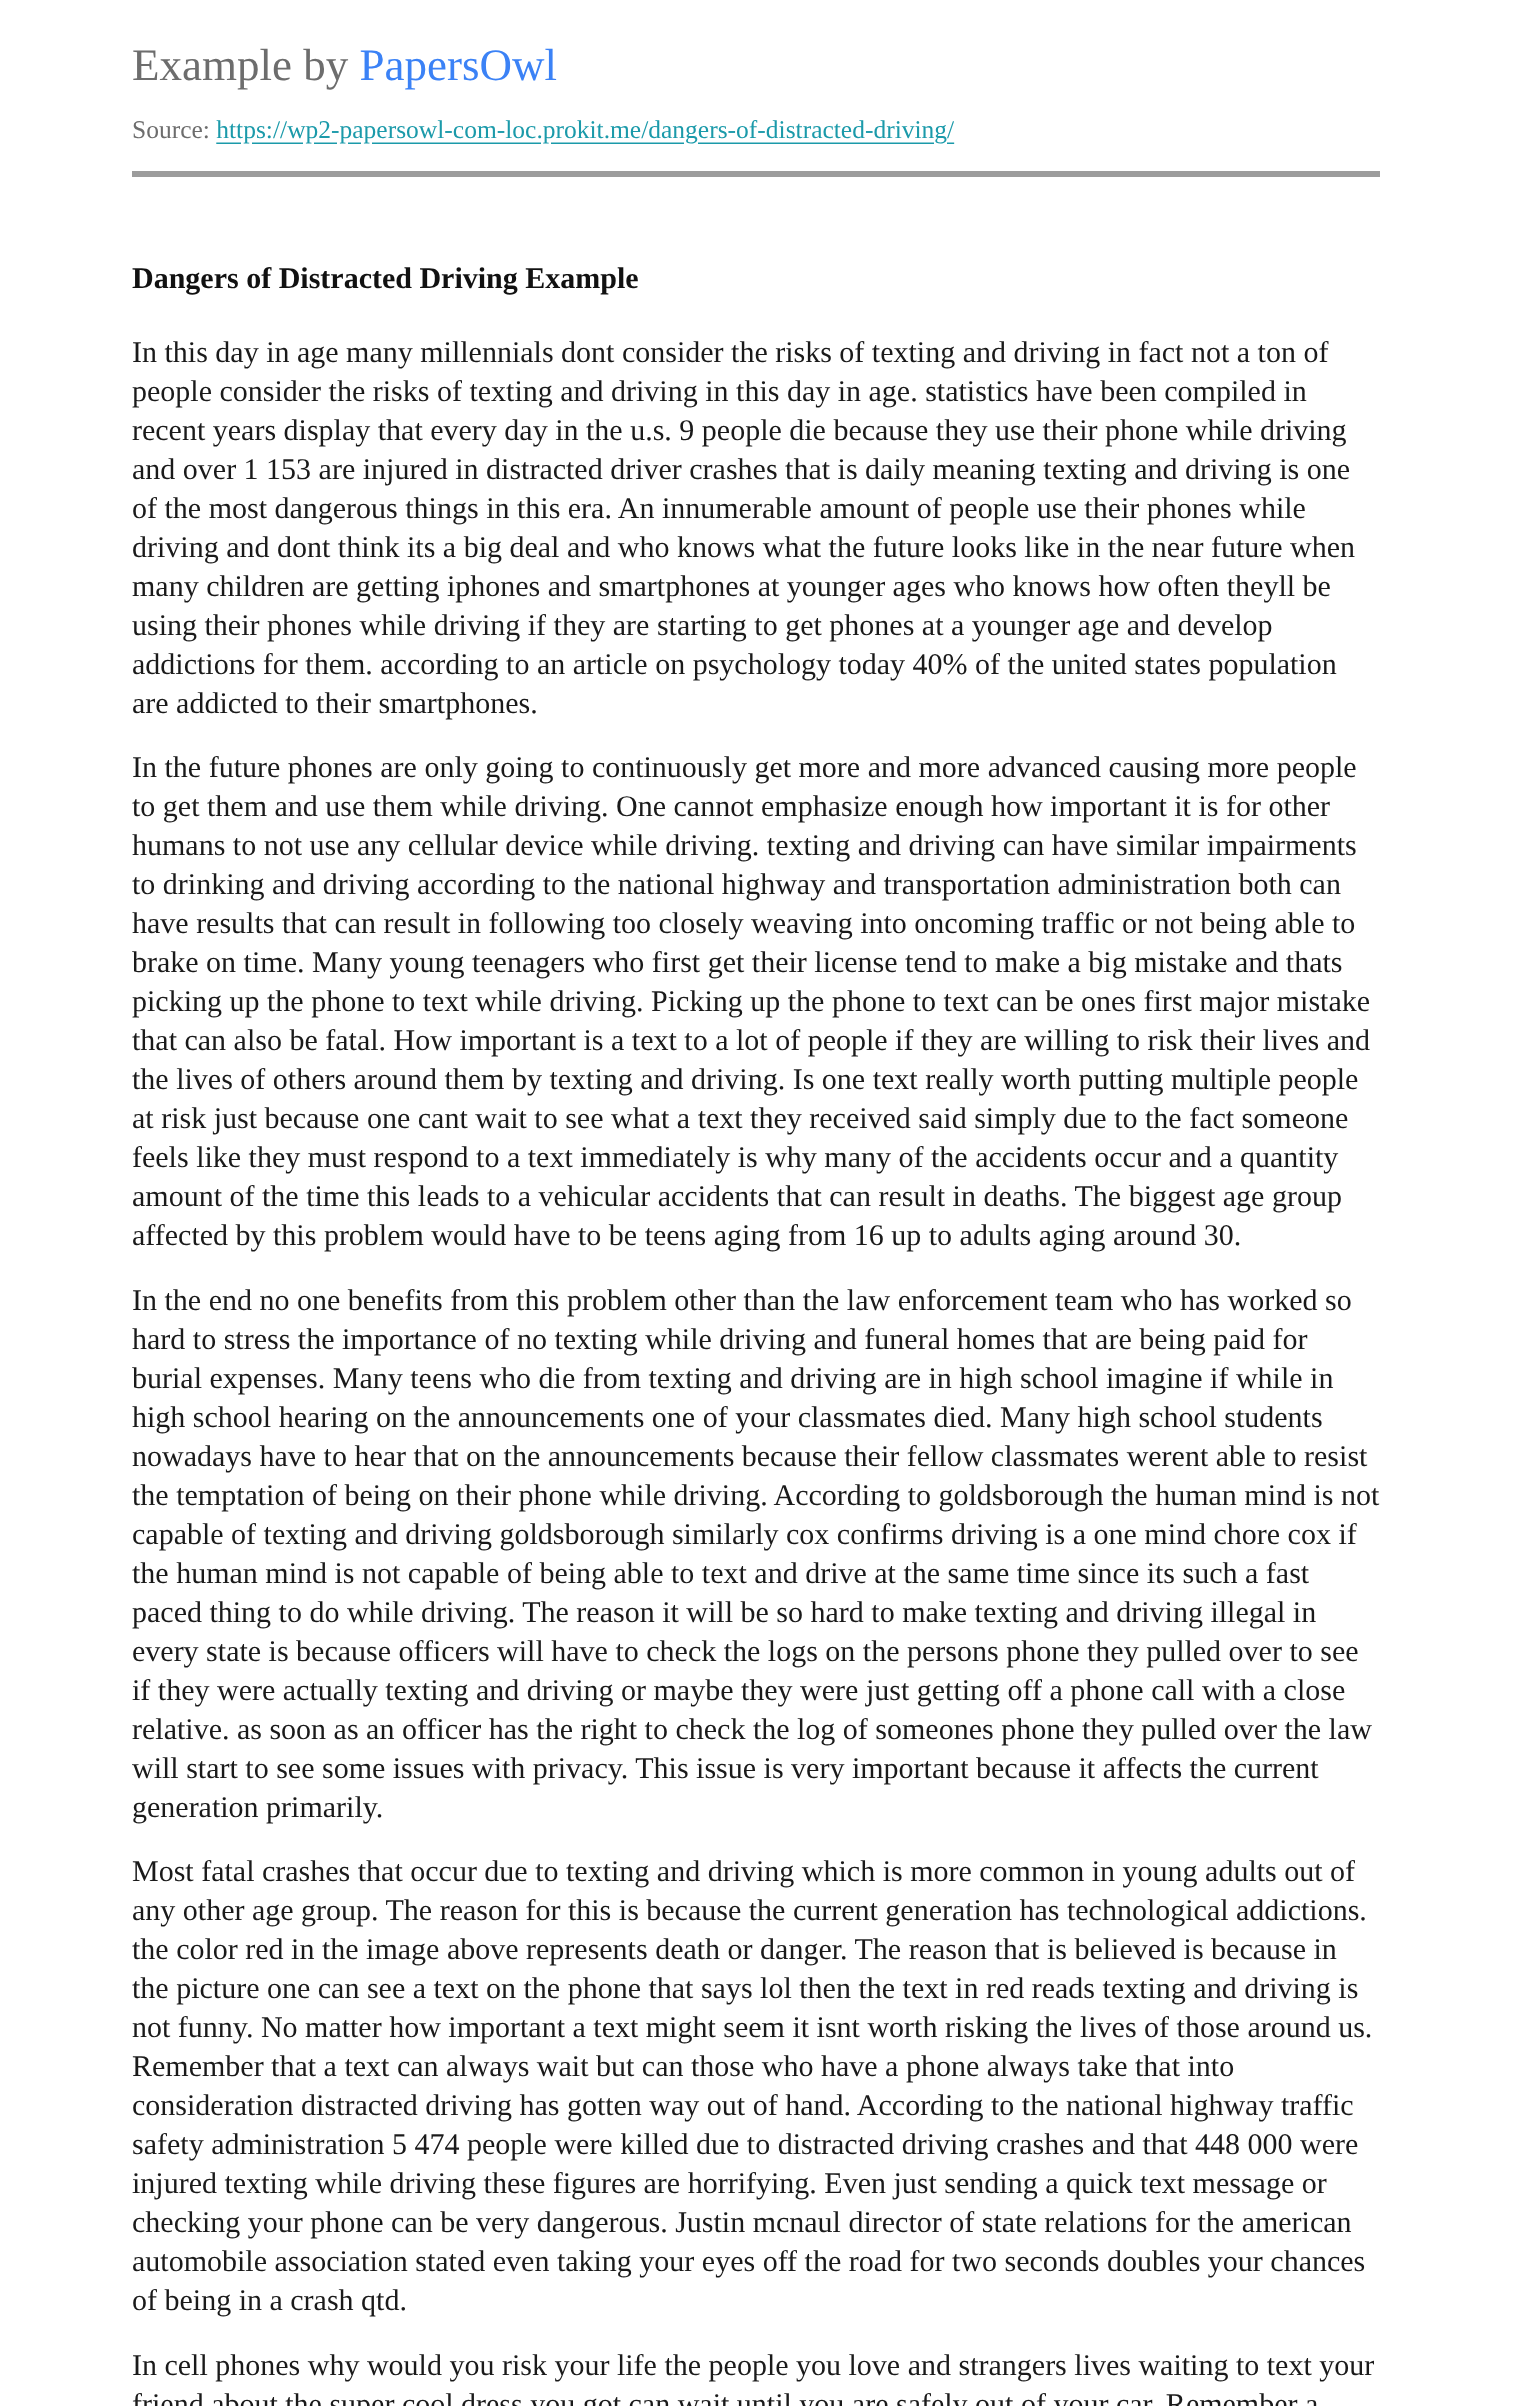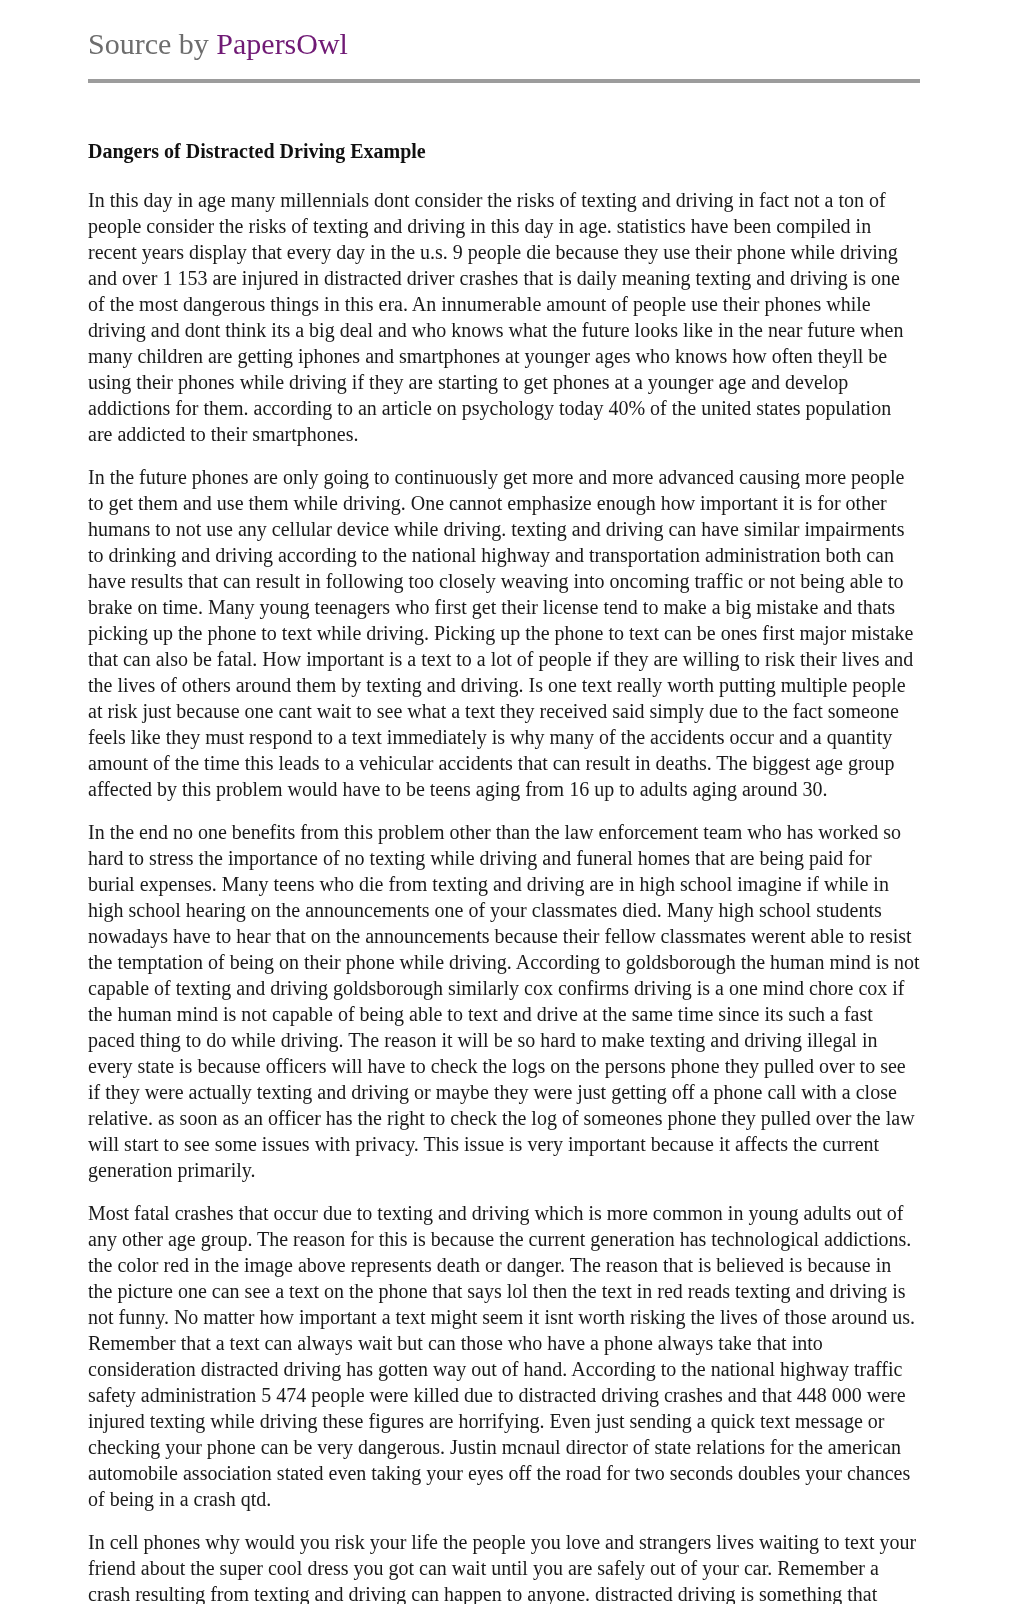--- a/index.html
+++ b/index.html
@@ -18,21 +18,21 @@
     padding: 27px 104px 40px 88px; 
   }
   .site-header { }
   .site-header-title {
     font-size: 30px;
     line-height: 1.15;
     color: #6d6d6d;
     font-weight: 400;
   }
   .brand {
-    color: #701a75;
+    color: #3b82f6;
   }
   .source-line {
     margin-top: 15px;
     font-size: 17px;
     color: #6d6d6d;
   }
   .source-link {
     color: #1b9aaa;
     text-decoration: underline;
     text-underline-offset: 3px;
@@ -60,23 +60,26 @@
     text-align: left;
   }
 </style>
 </head>
 <body>
 
 <div class="page">
 
   <div class="site-header">
     <div class="site-header-title">
-      <span>Source by </span><span class="brand">PapersOwl</span>
+      <span>Example by </span><span class="brand">PapersOwl</span>
     </div>
 
+    <div class="source-line">
+      <span>Source: </span><a class="source-link" href="#">https://wp2-papersowl-com-loc.prokit.me/dangers-of-distracted-driving/</a>
+    </div>
 
     <hr class="divider">
   </div>
 
   <h1 class="article-title">Dangers of Distracted Driving Example</h1>
 
   <div class="article-body">
     <p>In this day in age many millennials dont consider the risks of texting and driving in fact not a ton of people consider the risks of texting and driving in this day in age. statistics have been compiled in recent years display that every day in the u.s. 9 people die because they use their phone while driving and over 1 153 are injured in distracted driver crashes that is daily meaning texting and driving is one of the most dangerous things in this era. An innumerable amount of people use their phones while driving and dont think its a big deal and who knows what the future looks like in the near future when many children are getting iphones and smartphones at younger ages who knows how often theyll be using their phones while driving if they are starting to get phones at a younger age and develop addictions for them. according to an article on psychology today 40% of the united states population are addicted to their smartphones.</p>
     <p>In the future phones are only going to continuously get more and more advanced causing more people to get them and use them while driving. One cannot emphasize enough how important it is for other humans to not use any cellular device while driving. texting and driving can have similar impairments to drinking and driving according to the national highway and transportation administration both can have results that can result in following too closely weaving into oncoming traffic or not being able to brake on time. Many young teenagers who first get their license tend to make a big mistake and thats picking up the phone to text while driving. Picking up the phone to text can be ones first major mistake that can also be fatal. How important is a text to a lot of people if they are willing to risk their lives and the lives of others around them by texting and driving. Is one text really worth putting multiple people at risk just because one cant wait to see what a text they received said simply due to the fact someone feels like they must respond to a text immediately is why many of the accidents occur and a quantity amount of the time this leads to a vehicular accidents that can result in deaths. The biggest age group affected by this problem would have to be teens aging from 16 up to adults aging around 30.</p>
     <p>In the end no one benefits from this problem other than the law enforcement team who has worked so hard to stress the importance of no texting while driving and funeral homes that are being paid for burial expenses. Many teens who die from texting and driving are in high school imagine if while in high school hearing on the announcements one of your classmates died. Many high school students nowadays have to hear that on the announcements because their fellow classmates werent able to resist the temptation of being on their phone while driving. According to goldsborough the human mind is not capable of texting and driving goldsborough similarly cox confirms driving is a one mind chore cox if the human mind is not capable of being able to text and drive at the same time since its such a fast paced thing to do while driving. The reason it will be so hard to make texting and driving illegal in every state is because officers will have to check the logs on the persons phone they pulled over to see if they were actually texting and driving or maybe they were just getting off a phone call with a close relative. as soon as an officer has the right to check the log of someones phone they pulled over the law will start to see some issues with privacy. This issue is very important because it affects the current generation primarily.</p>

